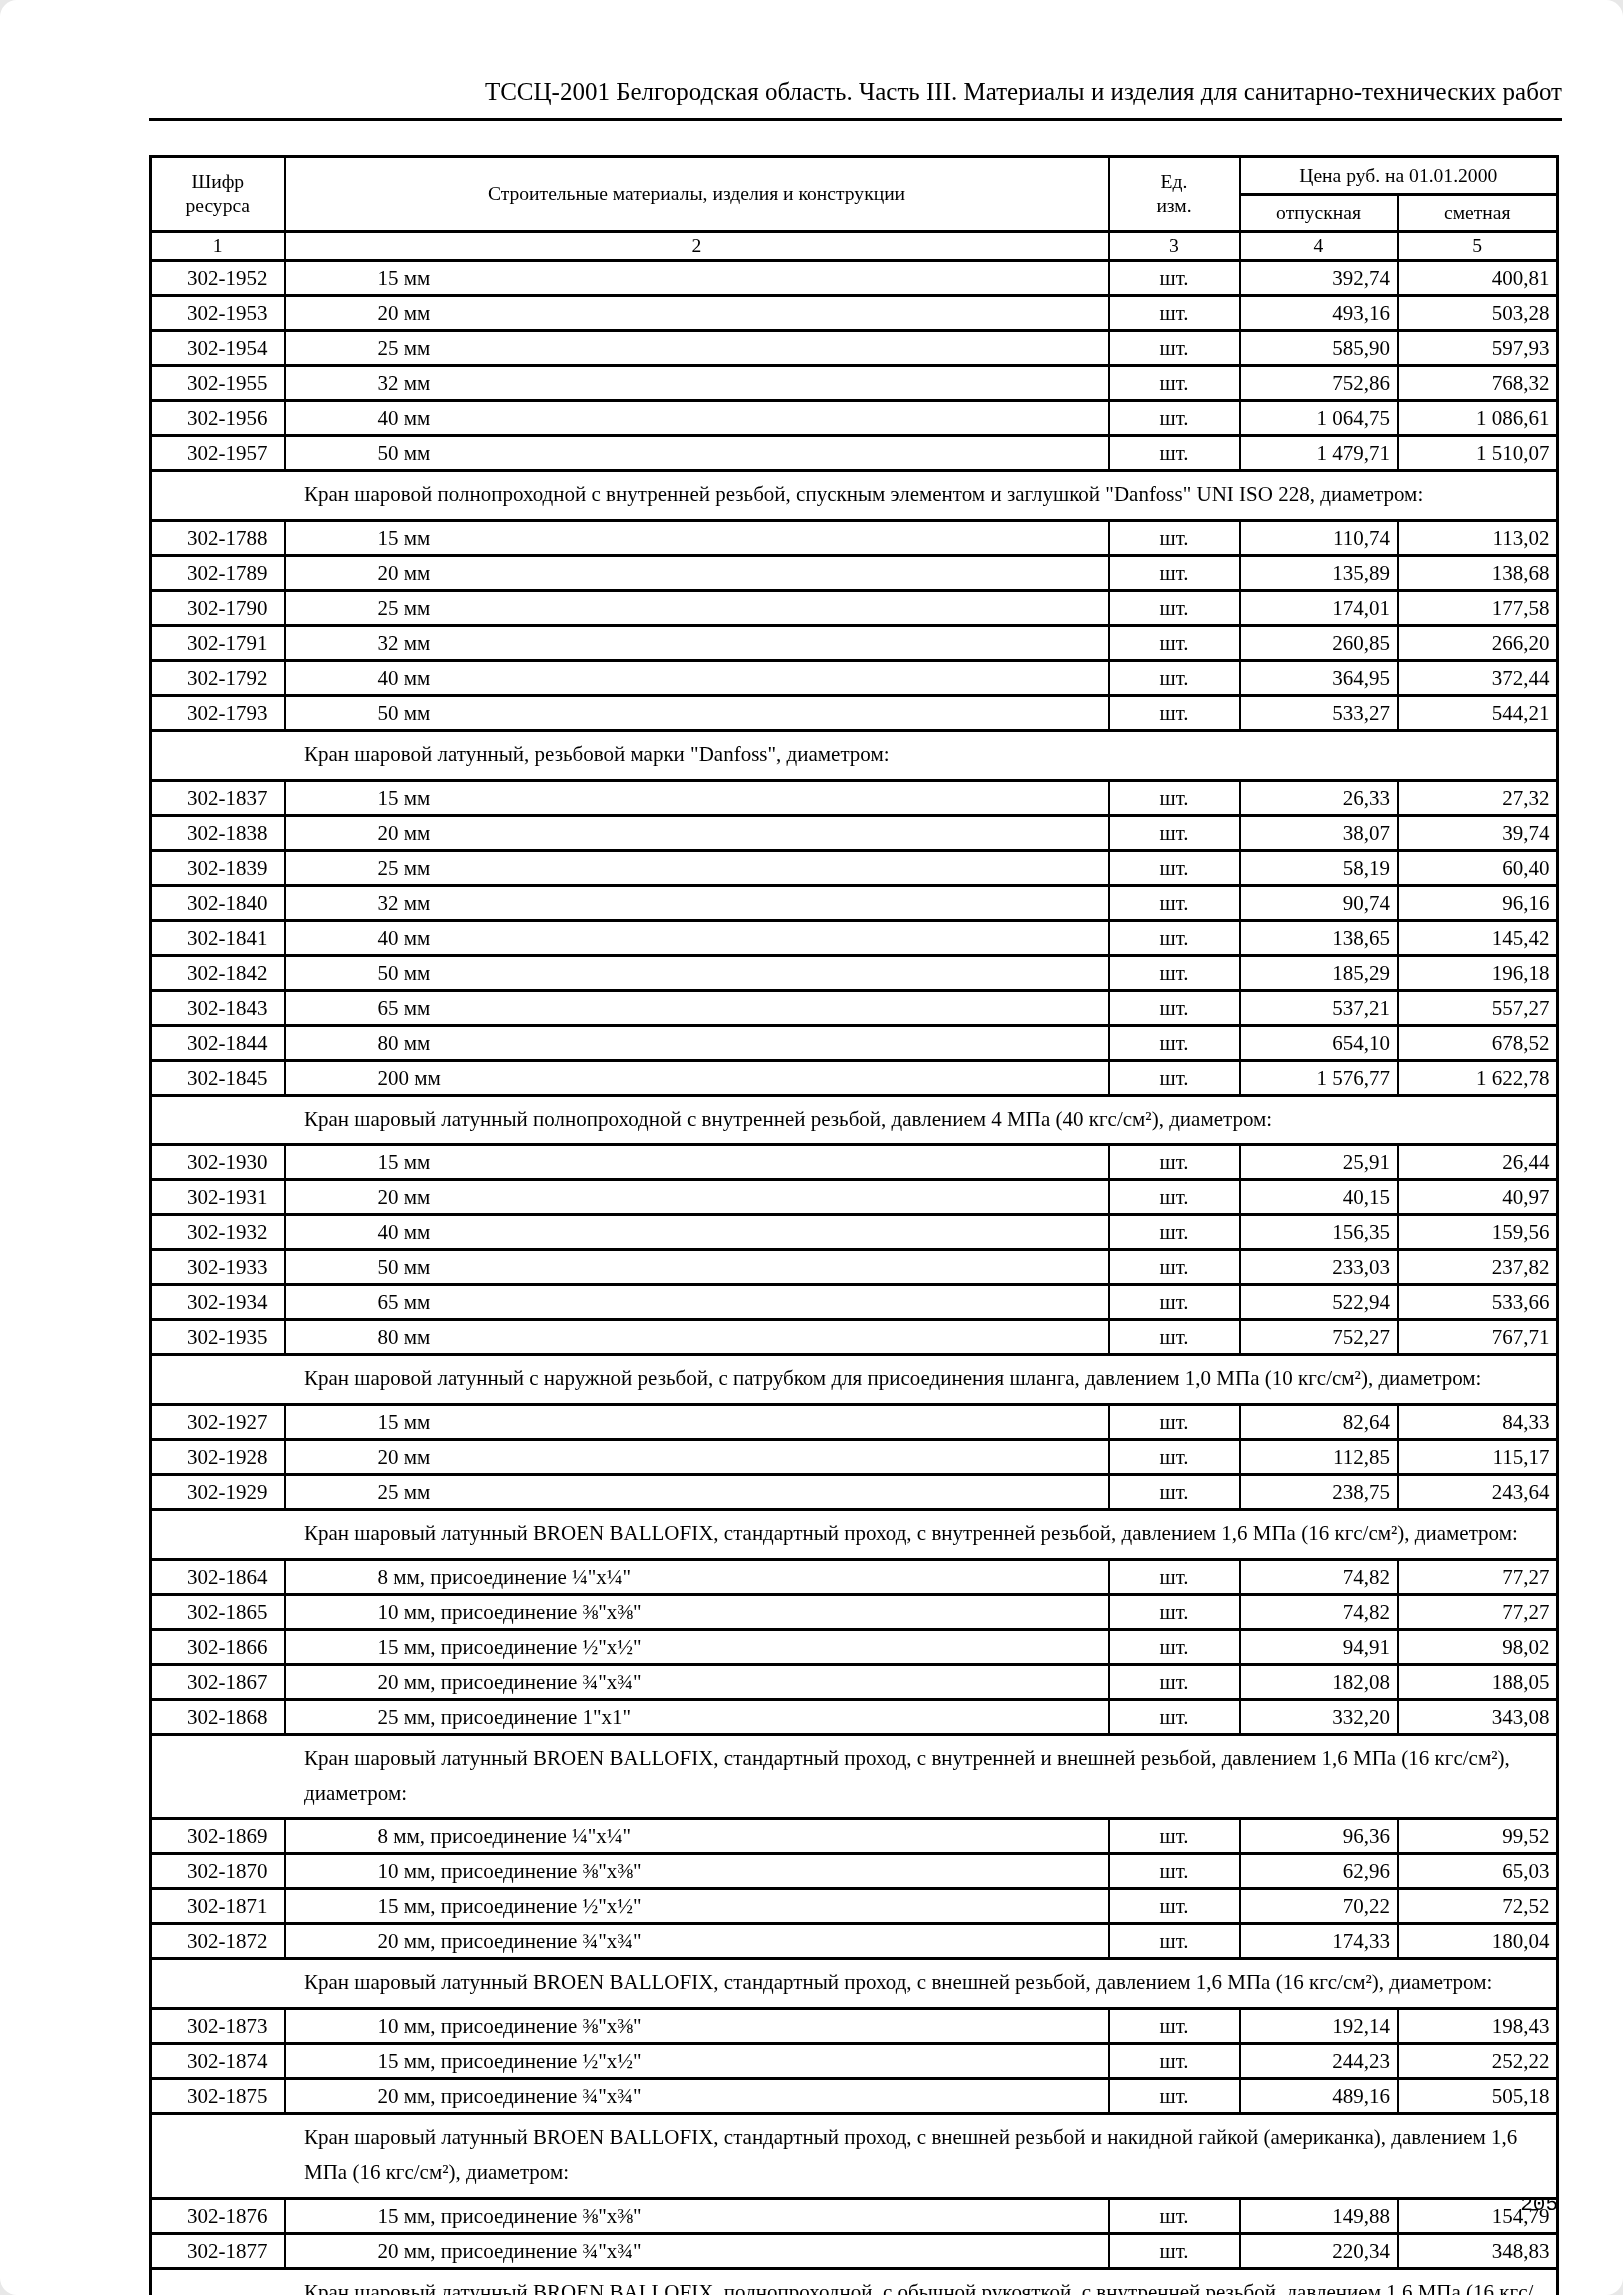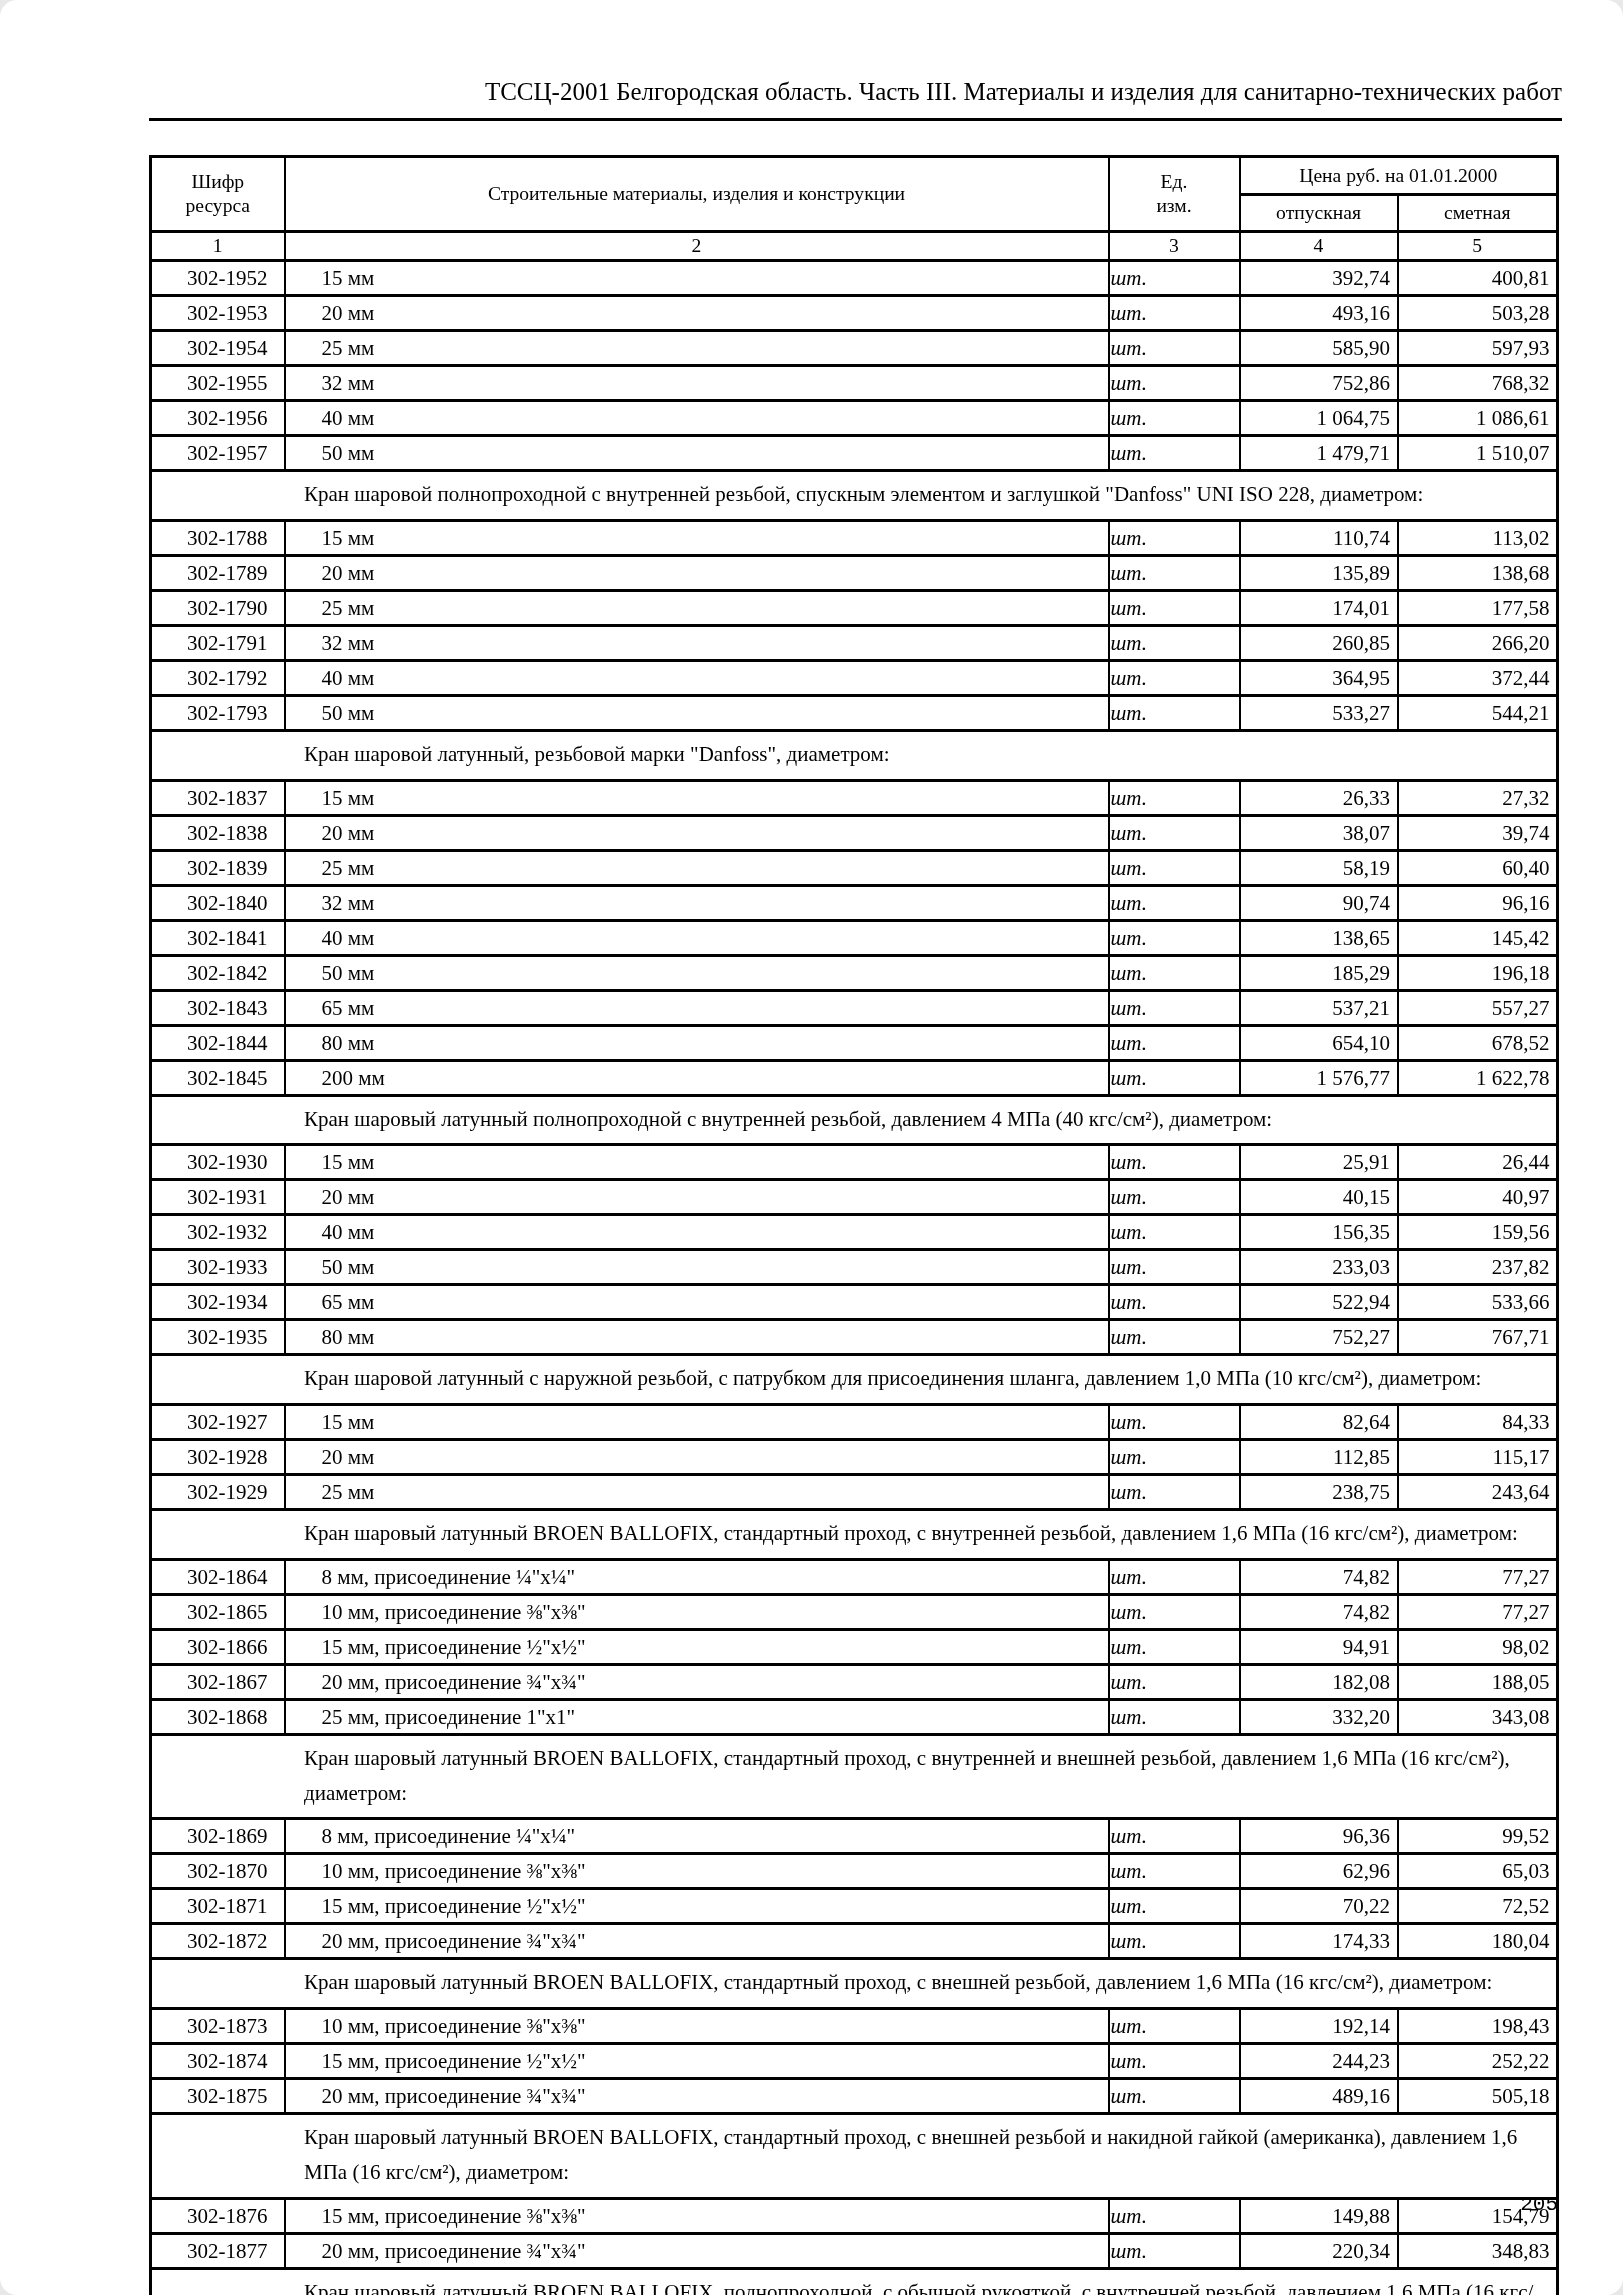--- a/index.html
+++ b/index.html
@@ -63,28 +63,28 @@
   }
   td.cell-code {
     text-align: center;
     font-size: 21px;
     height: 30px;
     line-height: 26px;
     padding-left: 20px;
   }
   td.cell-desc {
     text-align: left;
-    padding-left: 36px;
+    padding-left: 92px;
     font-size: 21px;
     line-height: 26px;
   }
   td.cell-unit {
+    text-align: center;
     font-size: 21px;
     line-height: 26px;
-    font-style: italic;
   }
   td.cell-num {
     text-align: right;
     padding-right: 6.5px;
     font-size: 21px;
     line-height: 26px;
   }
   td.section {
     font-size: 21px;
     line-height: 35px;

